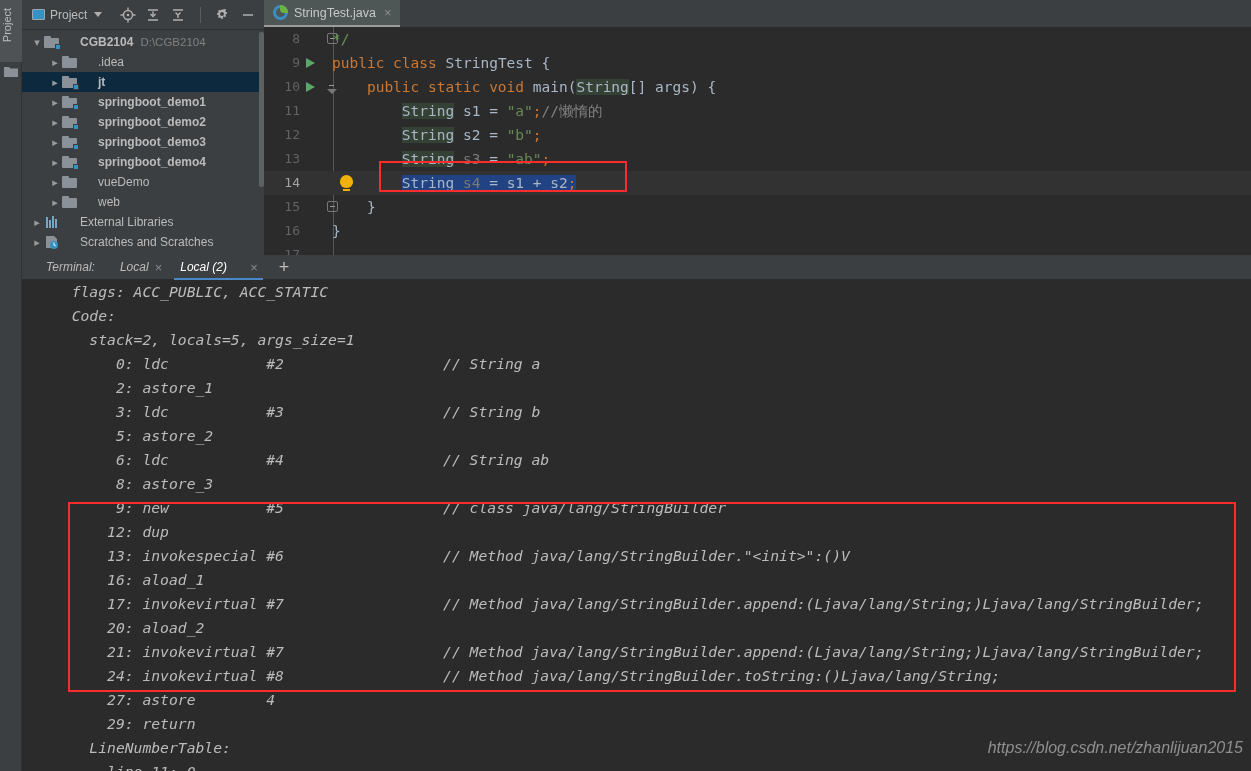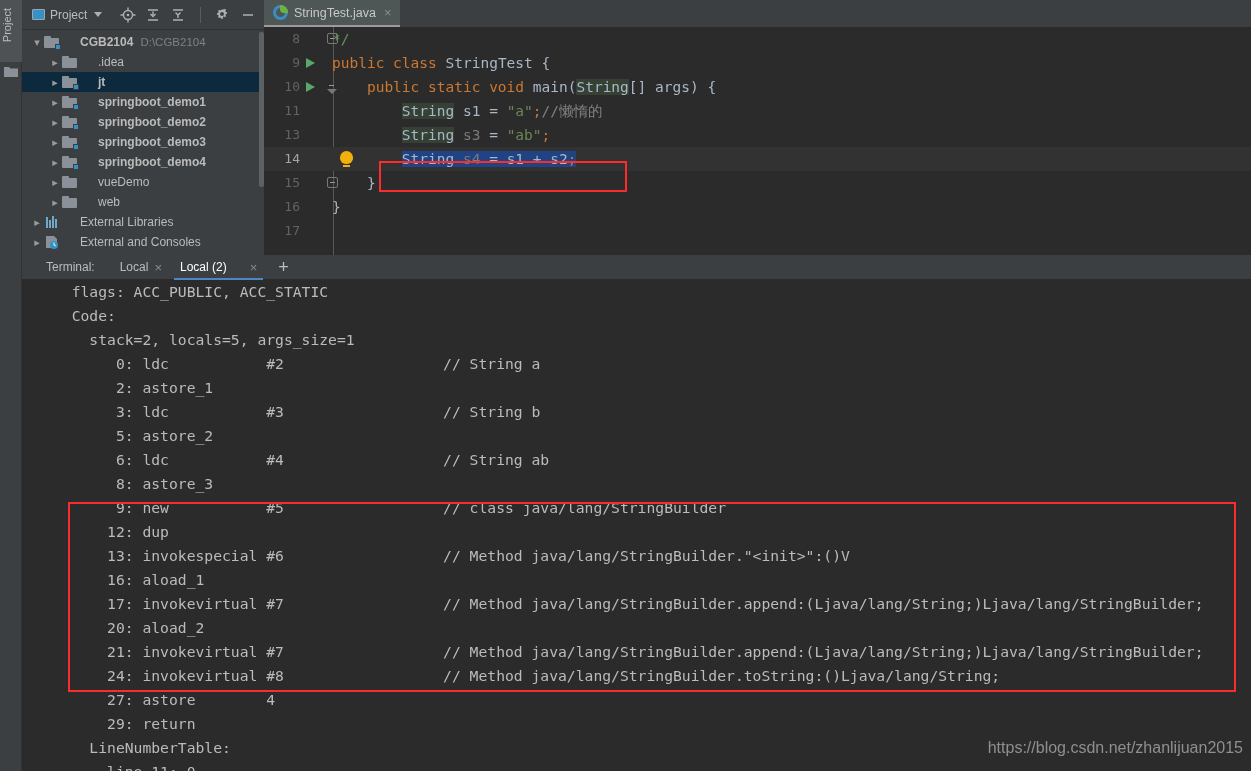--- a/index.html
+++ b/index.html
@@ -248,20 +248,21 @@
   .red-box {
     position: absolute;
     border: 2.5px solid #fb2c2c;
     pointer-events: none;
   }
 
   
   .terminal {
     position: absolute; left: 22px; top: 255px; right: 0; bottom: 0;
     background: #2b2b2b;
+    font-style: italic;
   }
   .term-tabs {
     height: 25px;
     background: #3c3f41;
     display: flex; align-items: center;
     padding-left: 24px;
     gap: 0px;
     border-bottom: 1px solid #2b2b2b;
   }
   .term-label {
@@ -453,21 +454,21 @@
             </span>
             <span class="lbl">External Libraries</span>
           </div>
           <div class="trow" style="padding-left: 8px;">
             <span class="arrow right"></span>
             <span class="scratchicon"><svg width="16" height="14" viewBox="0 0 16 14">
                 <path d="M2 1h8l3 3v9H2z" fill="#8a9199"></path>
                 <circle cx="10" cy="10" r="4" fill="#3592c4"></circle>
                 <path d="M10 7.5v2.5l1.8 1" stroke="#fff" stroke-width="1" fill="none"></path>
               </svg></span>
-            <span class="lbl">External and Consoles</span>
+            <span class="lbl">Scratches and Scratches</span>
           </div>
         </div>
       <div class="tree-scrollbar"></div>
     </div>
   </div>
 
   <div class="editor">
     <div class="tabbar">
       <div class="etab">
         <span class="jicon"></span>
@@ -475,20 +476,21 @@
         <span class="tab-close">×</span>
       </div>
     </div>
     <div class="codearea">
       <div class="guide"></div>
       <div id="code-lines">
           <div class="cline"><span class="gutter-num">8</span><span class="fold"></span><span class="ctext"><span class="gr">*/</span></span></div>
           <div class="cline"><span class="gutter-num">9</span><span class="run-arrow"></span><span class="ctext"><span class="kw">public </span><span class="kw">class </span><span class="cls">StringTest</span><span class="id"> {</span></span></div>
           <div class="cline"><span class="gutter-num">10</span><span class="run-arrow"></span><span class="fold tri"></span><span class="ctext"><span class="id">    </span><span class="kw">public </span><span class="kw">static </span><span class="kw">void </span><span class="cls">main</span><span class="id">(</span><span class="cls hl-ident">String</span><span class="id">[] args) {</span></span></div>
           <div class="cline"><span class="gutter-num">11</span><span class="ctext"><span class="id">        </span><span class="cls hl-ident">String</span><span class="id"> s1 = </span><span class="str">"a"</span><span class="kw">;</span><span class="cmt">//懒惰的</span></span></div>
+          <div class="cline"><span class="gutter-num">12</span><span class="ctext"><span class="id">        </span><span class="cls hl-ident">String</span><span class="id"> s2 = </span><span class="str">"b"</span><span class="kw">;</span></span></div>
           <div class="cline"><span class="gutter-num">13</span><span class="ctext"><span class="id">        </span><span class="cls hl-ident">String</span><span class="id"> </span><span class="dim">s3</span><span class="id"> = </span><span class="str">"ab"</span><span class="kw">;</span></span></div>
           <div class="cline cur"><span class="gutter-num">14</span><span class="bulb"></span><span class="ctext"><span class="id">        </span><span class="cls hl-sel">String</span><span class="cls hl-sel"> </span><span class="dim hl-sel">s4</span><span class="cls hl-sel"> = s1 + s2</span><span class="kw hl-sel">;</span></span></div>
           <div class="cline"><span class="gutter-num">15</span><span class="fold"></span><span class="ctext"><span class="id">    }</span></span></div>
           <div class="cline"><span class="gutter-num">16</span><span class="ctext"><span class="id">}</span></span></div>
           <div class="cline"><span class="gutter-num">17</span><span class="ctext"></span></div>
         </div>
       <div class="red-box" style="left:115px; top:134px; width:248px; height:31px;"></div>
     </div>
   </div>
 

